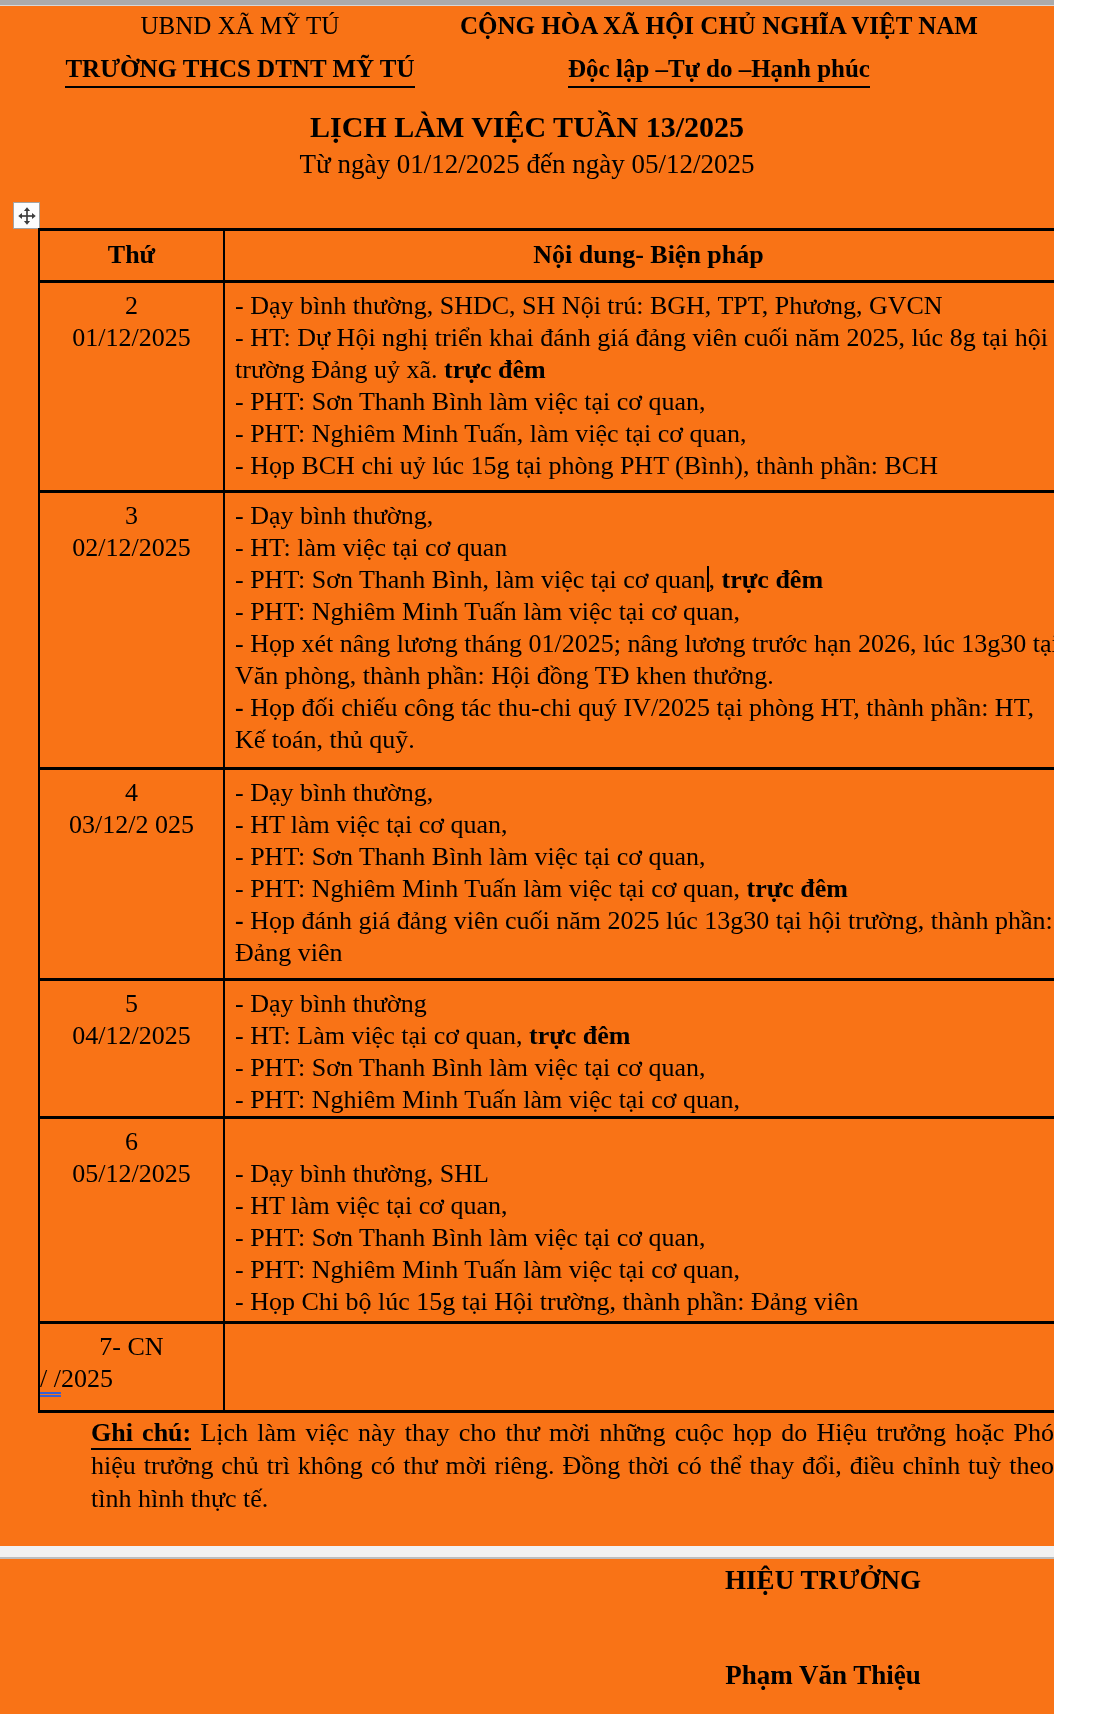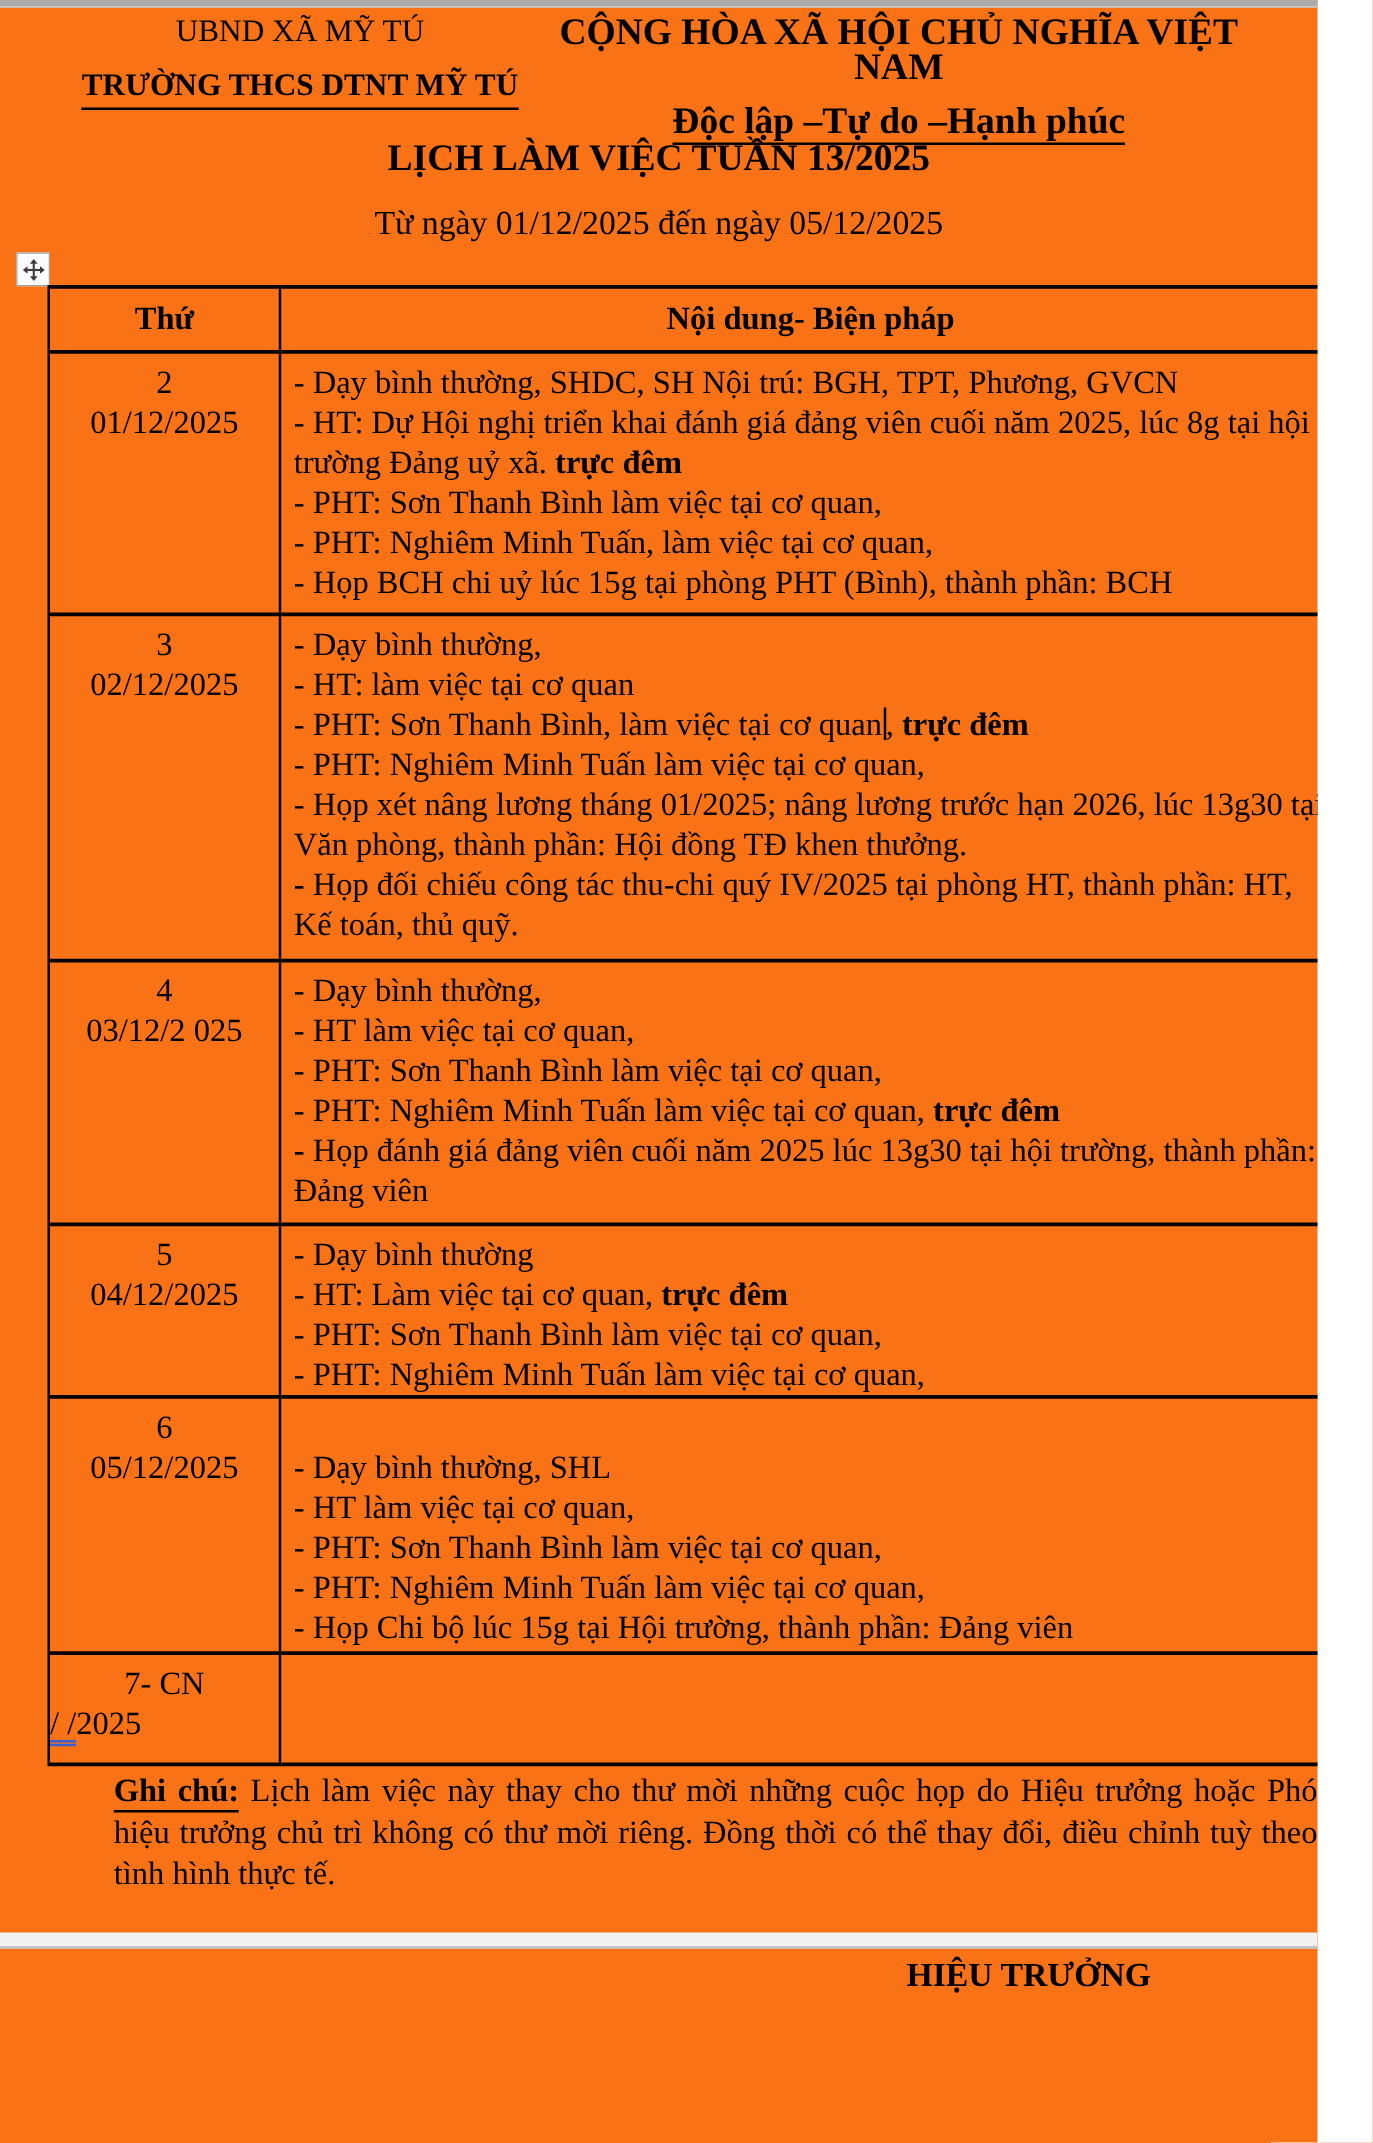--- a/index.html
+++ b/index.html
@@ -8,27 +8,27 @@
     font-family:"Liberation Serif","DejaVu Serif",serif;
     color:#000;
   }
   .page{position:relative;width:1054px;height:1714px;overflow:hidden;background:#f97316;}
 
   
   .top-edge{position:absolute;top:0;left:0;right:0;height:5px;background:#ababab;border-bottom:1px solid #d8d8d8;}
 
   
   .hdr-left{position:absolute;top:12px;left:30px;width:420px;text-align:center;font-size:25px;line-height:28px;}
-  .hdr-right{position:absolute;top:12px;left:445px;width:548px;text-align:center;font-size:30px;line-height:28px;}
+  .hdr-right{position:absolute;top:12px;left:445px;width:548px;text-align:center;font-size:25px;line-height:28px;}
   .hdr-line2{margin-top:15px;}
   .bold{font-weight:bold;}
   .underl{display:inline-block;border-bottom:2.5px solid #000;padding-bottom:3px;}
 
   .doc-title{position:absolute;top:110px;left:0;width:100%;text-align:center;font-size:30px;font-weight:bold;}
-  .doc-subtitle{position:absolute;top:163px;left:0;width:100%;text-align:center;font-size:27px;font-family:Liberation Serif, serif;}
+  .doc-subtitle{position:absolute;top:149px;left:0;width:100%;text-align:center;font-size:27px;font-family:Liberation Serif, serif;}
 
   
   .move-handle{position:absolute;top:202px;left:13px;width:27px;height:27px;box-sizing:border-box;
     border:1.5px solid #a3a3a3;background:#fcfcfc;display:flex;align-items:center;justify-content:center;}
 
   
   table.sched{position:absolute;top:228px;left:38px;width:1034px;border-collapse:collapse;table-layout:fixed;}
   table.sched th,table.sched td{border:2px solid #000;border-top-width:3px;border-bottom-width:3px;}
   table.sched th{font-size:26px;font-weight:bold;text-align:center;padding:8px 17px 9px;line-height:32px;}
   table.sched td{vertical-align:top;padding:0;font-size:26px;line-height:32px;}
@@ -205,15 +205,16 @@
   </table>
 
   <div class="resize-handle"></div>
 
   <p class="note"><span class="note-label">Ghi chú:</span><span> Lịch làm việc này thay cho thư mời những cuộc họp do Hiệu trưởng hoặc Phó hiệu trưởng chủ trì không có thư mời riêng. Đồng thời có thể thay đổi, điều chỉnh tuỳ theo tình hình thực tế.</span></p>
 
   <div class="page-break"></div>
 
   <div class="signature">
     <div>HIỆU TRƯỞNG</div>
+    <div class="sig-name">Phạm Văn Thiệu</div>
   </div>
 
 </div>
 
 </body></html>

